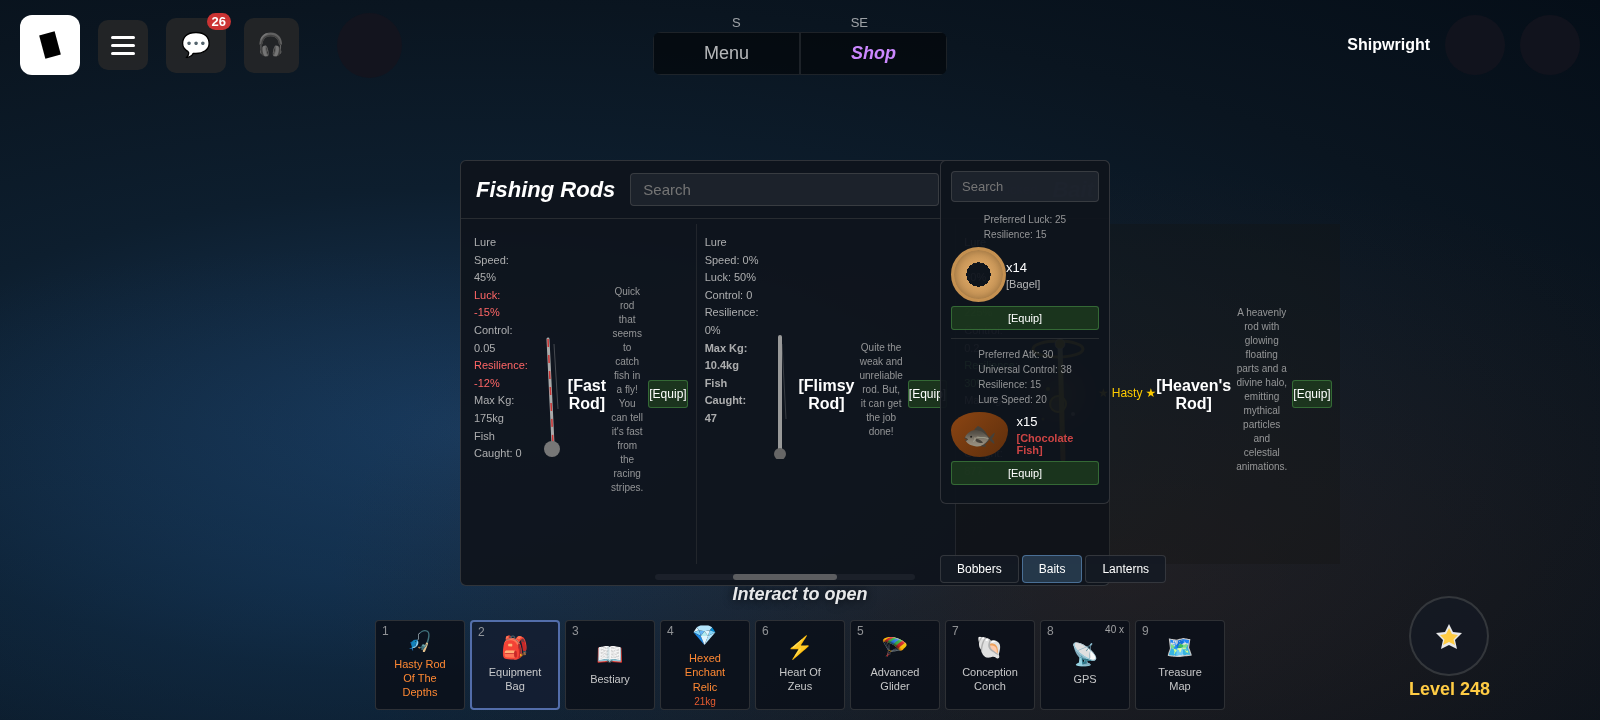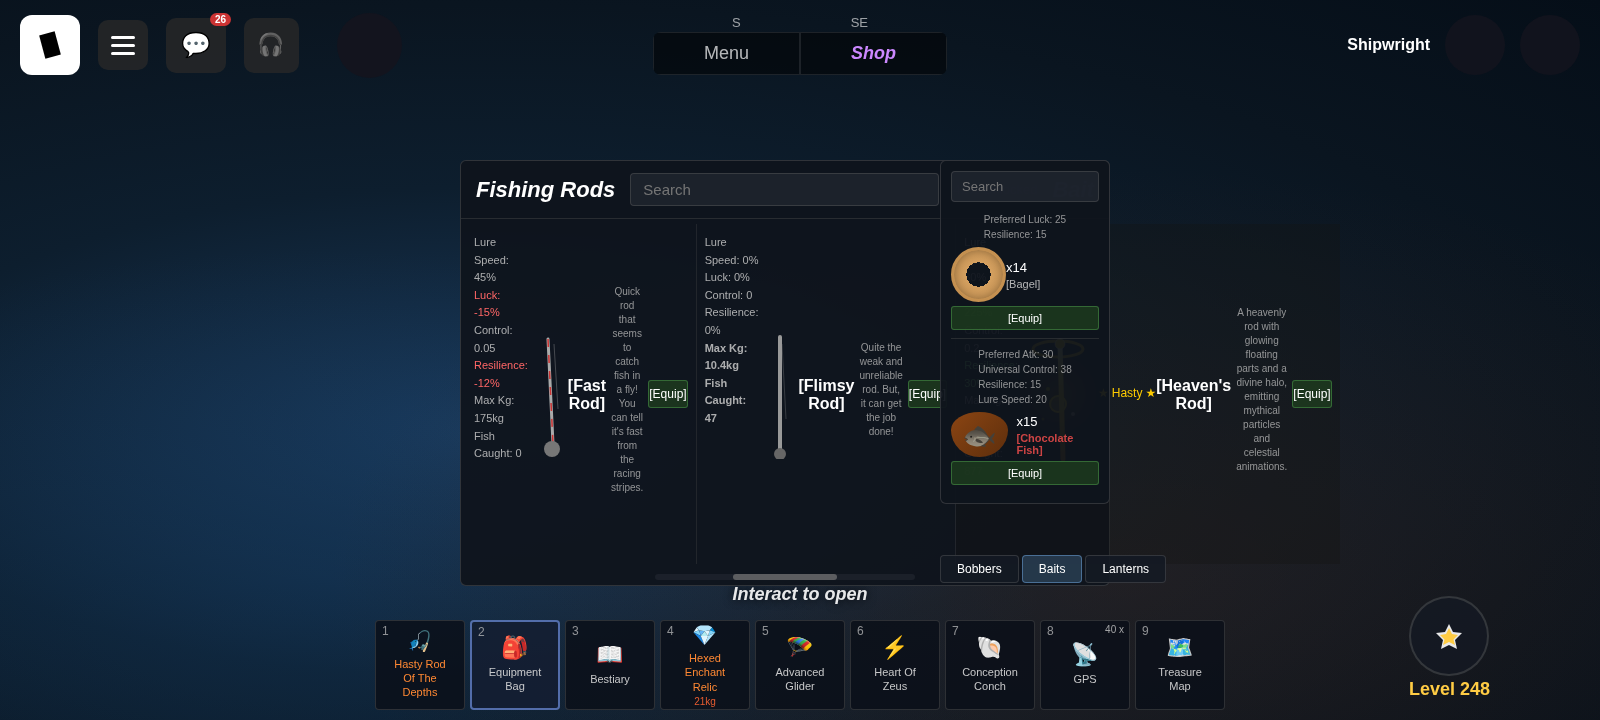--- a/index.html
+++ b/index.html
@@ -97,21 +97,21 @@
       font-size: 24px;
       color: white;
     }
 
     .badge {
       position: absolute;
       top: -5px;
       right: -5px;
       background: #cc3333;
       color: white;
-      font-size: 10px;
+      font-size: 13px;
       font-weight: bold;
       border-radius: 10px;
       padding: 1px 5px;
       min-width: 20px;
       text-align: center;
       margin-left: 12px;
     }
 
     .headphone-btn {
       width: 55px;
@@ -676,21 +676,21 @@
         </svg>
       </div>
       <div class="rod-name">[Fast Rod]</div>
       <div class="rod-desc">Quick rod that seems to catch fish in a fly! You can tell it's fast from the racing stripes.</div>
       <div class="equip-btn">[Equip]</div>
     </div>
 
     <div class="rod-card">
       <div class="rod-stats">
         <div>Lure Speed: 0%</div>
-        <div>Luck: 0%</div>
+        <div>Luck: 50%</div>
         <div>Control: 0</div>
         <div>Resilience: 0%</div>
         <div><strong>Max Kg: 10.4kg</strong></div>
         <div><strong>Fish Caught: 47</strong></div>
       </div>
       <div class="rod-image-area">
         <svg width="40" height="130" viewBox="0 0 40 130">
           <line x1="22" y1="8" x2="22" y2="120" stroke="#999" stroke-width="4" stroke-linecap="round"></line>
           <circle cx="22" cy="125" r="6" fill="#666"></circle>
           <line x1="24" y1="15" x2="28" y2="90" stroke="rgba(150,150,150,0.3)" stroke-width="1"></line>
@@ -821,29 +821,29 @@
   </div>
 
   <div class="hotbar-slot">
     <span class="slot-number">4</span>
     <div style="font-size:20px; margin-bottom:2px;">💎</div>
     <span class="slot-label orange">Hexed<br>Enchant<br>Relic</span>
     <span class="slot-sub">21kg</span>
   </div>
 
   <div class="hotbar-slot">
+    <span class="slot-number">6</span>
+    <div style="font-size:22px; margin-bottom:2px;">⚡</div>
+    <span class="slot-label">Heart Of<br>Zeus</span>
+  </div>
+
+  <div class="hotbar-slot">
     <span class="slot-number">5</span>
     <div style="font-size:22px; margin-bottom:2px;">🪂</div>
     <span class="slot-label">Advanced<br>Glider</span>
-  </div>
-
-  <div class="hotbar-slot">
-    <span class="slot-number">6</span>
-    <div style="font-size:22px; margin-bottom:2px;">⚡</div>
-    <span class="slot-label">Heart Of<br>Zeus</span>
   </div>
 
   <div class="hotbar-slot">
     <span class="slot-number">7</span>
     <div style="font-size:22px; margin-bottom:2px;">🐚</div>
     <span class="slot-label">Conception<br>Conch</span>
   </div>
 
   <div class="hotbar-slot" style="position:relative;">
     <span class="slot-number">8</span>

